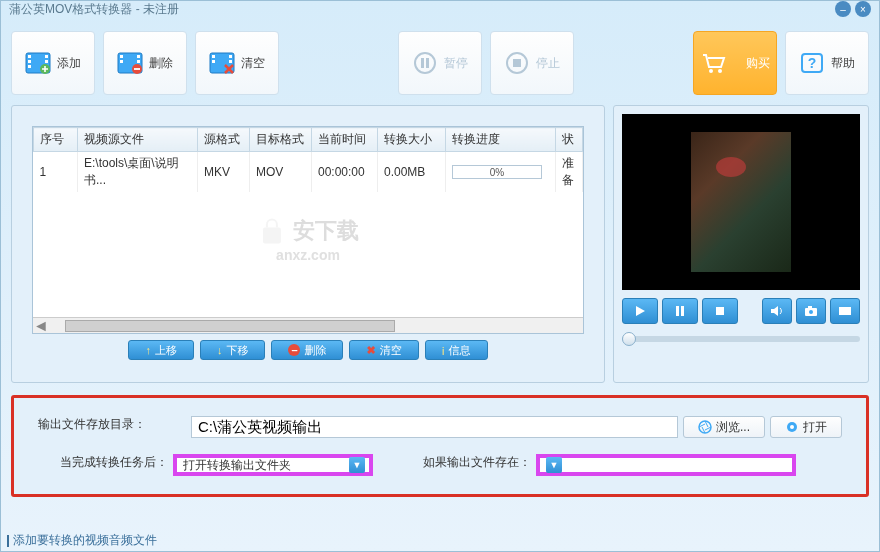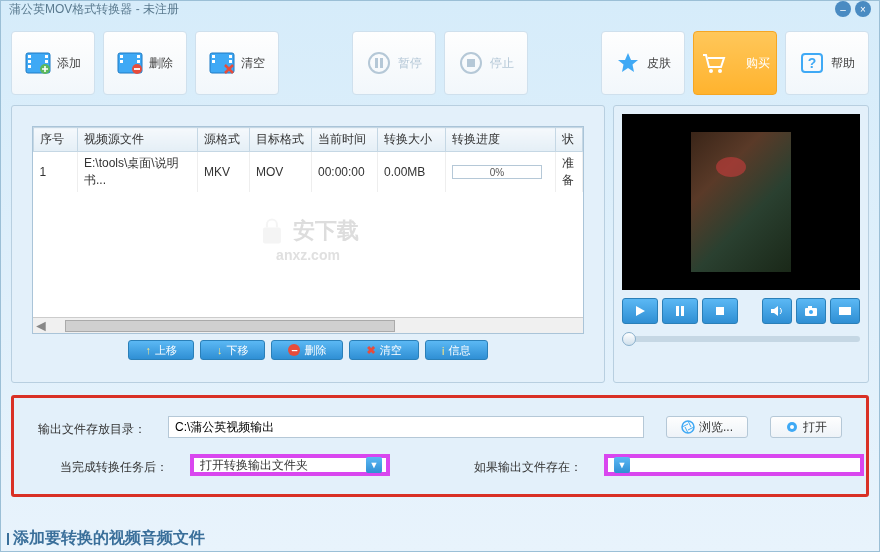--- a/index.html
+++ b/index.html
@@ -31,29 +31,29 @@
 .right-panel { width: 256px; border: 1px solid #b8cfe0; background: #e3f0fa; border-radius: 3px; padding: 8px; display: flex; flex-direction: column; gap: 8px; }
 .preview { background: #000; height: 176px; display: flex; align-items: center; justify-content: center; }
 .preview-img { width: 100px; height: 140px; background: linear-gradient(135deg, #3a2518 0%, #5a3a28 30%, #2a4030 60%, #1a2818 100%); position: relative; }
 .preview-img::before { content: ''; position: absolute; top: 25px; left: 25px; width: 30px; height: 20px; background: rgba(200,60,60,0.6); border-radius: 50%; }
 .player-btns { display: flex; gap: 4px; }
 .pb { flex: 1; height: 26px; background: linear-gradient(#5bb8f4, #2f8fd4); border: 1px solid #2a7fb8; border-radius: 3px; color: #fff; display: flex; align-items: center; justify-content: center; cursor: pointer; }
 .pb.sec { flex: 0 0 30px; }
 .slider { height: 6px; background: #c5d7e4; border-radius: 3px; position: relative; margin-top: 4px; }
 .slider-thumb { position: absolute; left: 0; top: -4px; width: 14px; height: 14px; background: linear-gradient(#fff, #d0e0ec); border: 1px solid #8ab0cc; border-radius: 50%; }
 .bottom { margin: 8px 10px 0; border: 3px solid #d93025; background: #e3f0fa; border-radius: 3px; padding: 18px 24px; font-size: 12px; color: #333; }
-.brow { display: flex; align-items: flex-end; gap: 22px; margin-bottom: 16px; }
+.brow { display: flex; align-items: flex-start; gap: 5px; margin-bottom: 16px; }
 .brow:last-child { margin-bottom: 0; margin-left: 22px; }
 .blabel { flex: 0 0 auto; }
-.binput { flex: 1; height: 22px; background: #fff; border: 1px solid #b5c8d7; padding: 2px 6px; font-size: 12px; }
+.binput { flex: 1; height: 22px; background: #fff; border: 1px solid #b5c8d7; padding: 2px 6px; font-size: 15px; margin-left: 40px; }
 .bbtn { flex: 0 0 auto; height: 22px; padding: 0 14px; background: linear-gradient(#fefefe, #eef3f8); border: 1px solid #b5c8d7; border-radius: 3px; font-size: 12px; display: flex; align-items: center; gap: 4px; cursor: pointer; }
 .bselect { flex: 0 0 200px; height: 22px; background: #fff; border: 4px solid #d946ef; display: flex; align-items: center; justify-content: space-between; padding: 0 4px 0 6px; font-size: 12px; }
 .bselect.wide { flex: 0 0 260px; }
 .sel-arrow { width: 16px; height: 16px; background: linear-gradient(#5bb8f4, #2f8fd4); border-radius: 2px; color: #fff; display: flex; align-items: center; justify-content: center; font-size: 9px; }
-.status { position: absolute; bottom: 2px; left: 6px; font-size: 16px; color: #3a6f9a; font-weight: bold; }
+.status { position: absolute; bottom: 2px; left: 6px; font-size: 12px; color: #3a6f9a; }
 .status::before { content: ''; display: inline-block; width: 2px; height: 12px; background: #3a6f9a; margin-right: 4px; vertical-align: middle; }
 svg { display: block; }
 </style>
 </head>
 <body>
 
 <div class="window">
 
   <div class="titlebar">
     <div class="title">蒲公英MOV格式转换器 - 未注册</div>
@@ -121,28 +121,20 @@
     <div class="tb-btn" style="color:#b5c8d7">
       <span class="tb-icon">
         <svg width="26" height="22">
             <circle cx="13" cy="11" r="10" fill="none" stroke="#b5c8d7" stroke-width="2"></circle>
             <rect x="9" y="7" width="8" height="8" fill="#b5c8d7"></rect>
           </svg>
       </span>
       <span>停止</span>
     </div>
     <div class="spacer"></div>
-    <div class="tb-btn">
-      <span class="tb-icon">
-        <svg width="24" height="22">
-            <path d="M12 1l3 7h7l-5.5 4.5L18 20l-6-4-6 4 1.5-7.5L2 8h7z" fill="#3fa9f5"></path>
-          </svg>
-      </span>
-      <span>皮肤</span>
-    </div>
     <div class="tb-btn highlight">
       <span class="tb-icon">
         <svg width="26" height="22">
             <path d="M3 3h3l3 12h12l3-9H8" fill="none" stroke="#fff" stroke-width="2"></path>
             <circle cx="11" cy="19" r="2" fill="#fff"></circle>
             <circle cx="20" cy="19" r="2" fill="#fff"></circle>
           </svg>
       </span>
       <span>购买</span>
     </div>

